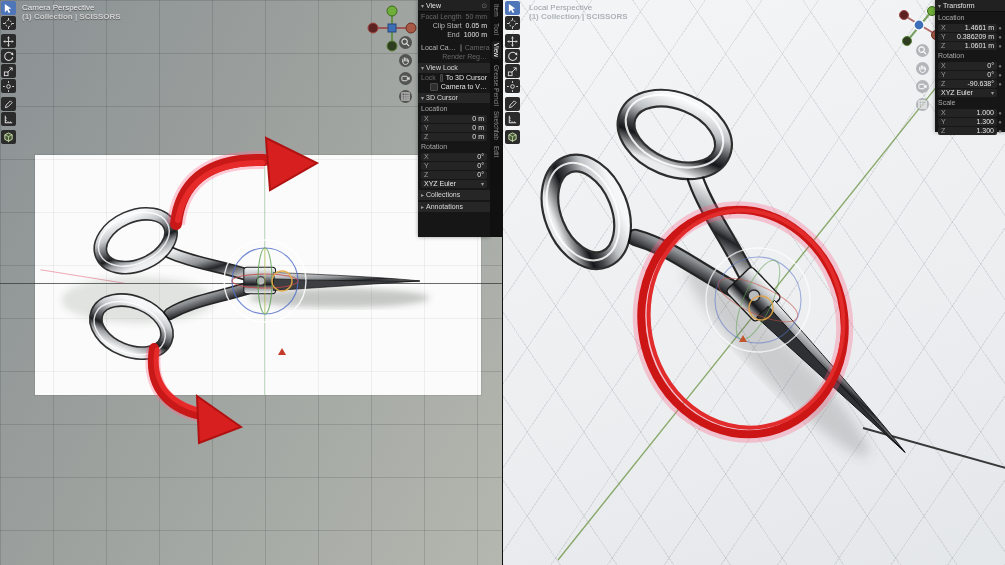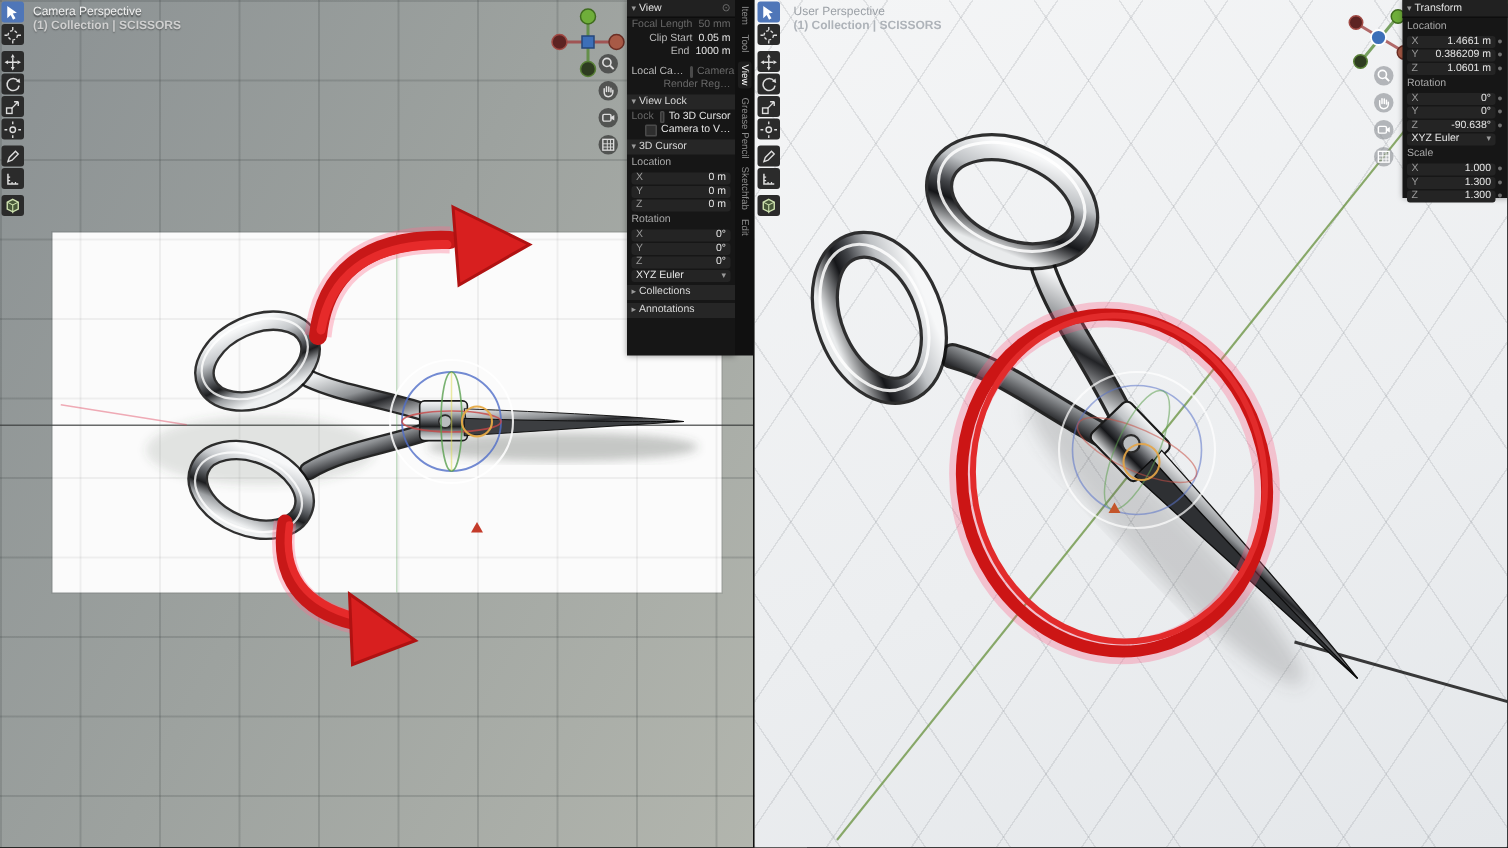--- a/index.html
+++ b/index.html
@@ -5,21 +5,21 @@
   html,body{margin:0;padding:0;background:#000;}
   #app{position:relative;width:1005px;height:565px;overflow:hidden;
        font-family:"Liberation Sans",sans-serif;-webkit-font-smoothing:antialiased;}
   .abs{position:absolute;}
   
   #left-vp{left:0;top:0;width:502px;height:565px;
     background:
       linear-gradient(rgba(62,68,68,.20) 1px,transparent 1px),
       linear-gradient(90deg,rgba(62,68,68,.20) 1px,transparent 1px),
       linear-gradient(118deg,#8b9193 0%,#9da29f 45%,#b4b7af 100%);
-    background-size:53px 53px,53px 53px,100% 100%;padding-left:36px;}
+    background-size:53px 53px,53px 53px,100% 100%;}
   #right-vp{left:502px;top:0;width:503px;height:565px;
     background:
       repeating-linear-gradient(56deg,rgba(105,110,118,.15) 0 1px,transparent 1px 47px),
       repeating-linear-gradient(-56deg,rgba(105,110,118,.15) 0 1px,transparent 1px 47px),
       linear-gradient(160deg,#f4f5f6 0%,#eceef0 60%,#e4e7ea 100%);
     border-left:1px solid #101010;box-sizing:border-box;}
   #cam-frame{left:35px;top:155px;width:446px;height:240px;background:#fbfbfb;
     background-image:linear-gradient(rgba(0,0,0,.05) 1px,transparent 1px),
       linear-gradient(90deg,rgba(0,0,0,.05) 1px,transparent 1px);
     background-size:53px 53px;background-position:18px 4px;
@@ -419,21 +419,21 @@
       </g>
 
       <g>
         <ellipse cx="240" cy="322" rx="101" ry="113" transform="rotate(-14 240 322)" fill="none" stroke="rgba(255,90,130,.30)" stroke-width="17"></ellipse>
         <ellipse cx="240" cy="322" rx="101" ry="113" transform="rotate(-14 240 322)" fill="none" stroke="#cc1515" stroke-width="8"></ellipse>
         <ellipse cx="243" cy="319" rx="97" ry="109" transform="rotate(-10 243 319)" fill="none" stroke="#e22b2b" stroke-width="4"></ellipse>
       </g>
     </svg>
 
     <div class="abs vp-head" style="left:26px;top:3px;">
-      <div class="l1">User Perspective</div>
+      <div class="l1">Local Perspective</div>
       <div class="l2">(1) Collection | SCISSORS</div>
     </div>
 
     <div class="abs toolbar" style="left:2px;top:0;">
       <div class="tbtn active">
           <svg width="11" height="11" viewBox="0 0 12 12">
             <path d="M2 1l7 5-3 .6 2 3.4-1.8 1-1.7-3.4L2 10z" fill="#fff"></path>
           </svg>
         </div>
       <div class="tbtn">

